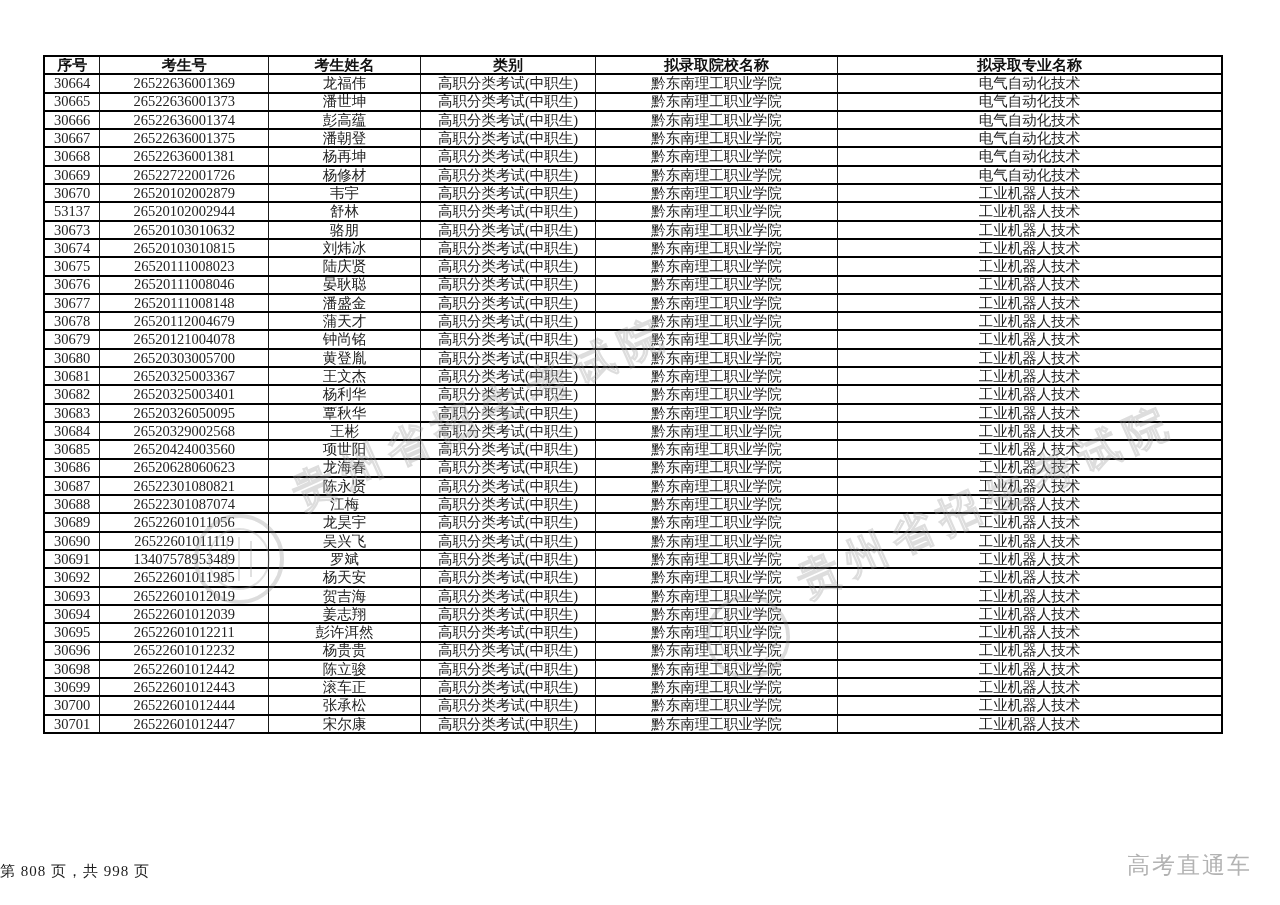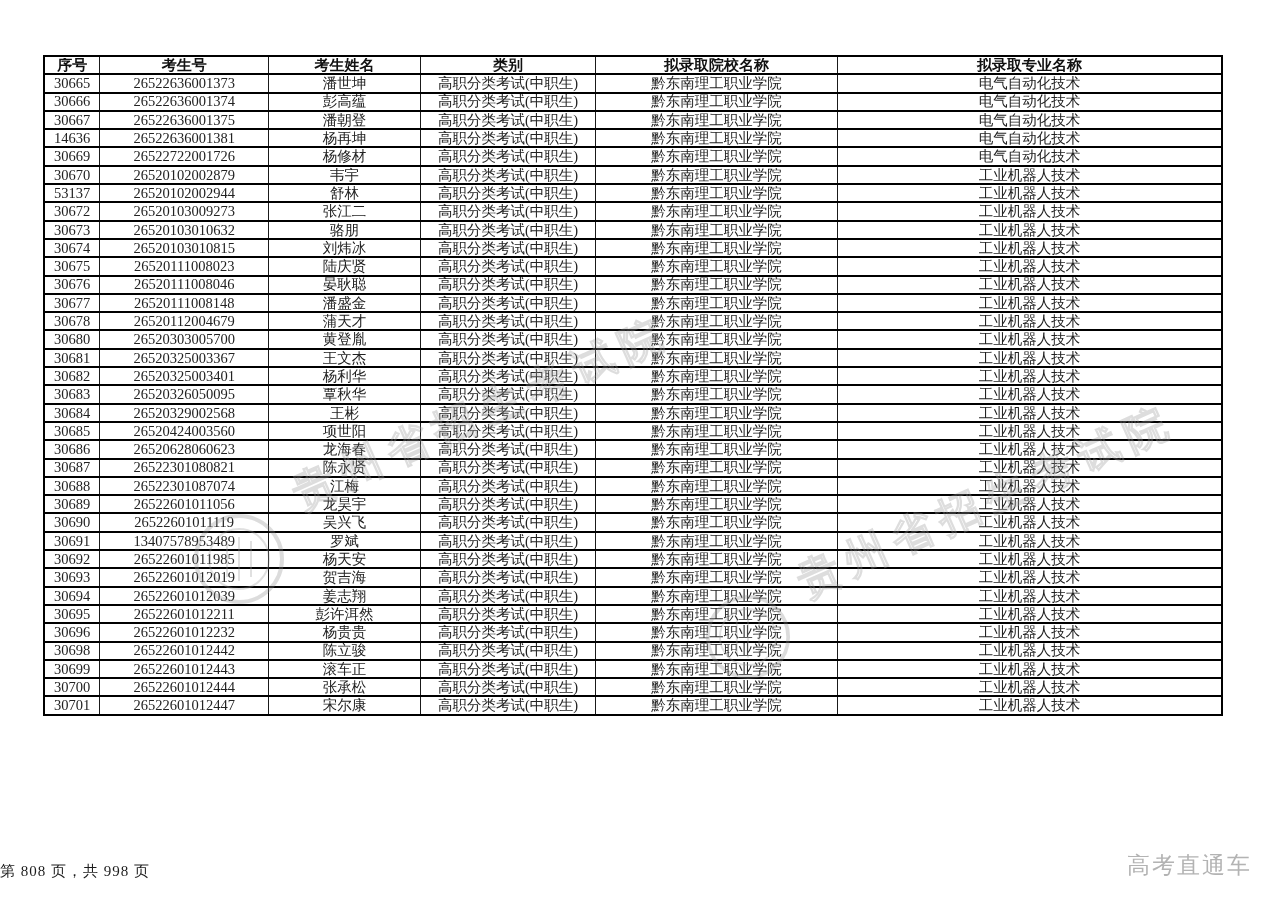--- a/index.html
+++ b/index.html
@@ -136,20 +136,28 @@
           <th>序号</th>
           <th>考生号</th>
           <th>考生姓名</th>
           <th>类别</th>
           <th>拟录取院校名称</th>
           <th>拟录取专业名称</th>
         </tr>
       </thead>
       <tbody id="roster-body">
           <tr>
+            <td>30664</td>
+            <td>26522636001369</td>
+            <td>龙福伟</td>
+            <td>高职分类考试(中职生)</td>
+            <td>黔东南理工职业学院</td>
+            <td>电气自动化技术</td>
+          </tr>
+          <tr>
             <td>30665</td>
             <td>26522636001373</td>
             <td>潘世坤</td>
             <td>高职分类考试(中职生)</td>
             <td>黔东南理工职业学院</td>
             <td>电气自动化技术</td>
           </tr>
           <tr>
             <td>30666</td>
             <td>26522636001374</td>
@@ -160,21 +168,21 @@
           </tr>
           <tr>
             <td>30667</td>
             <td>26522636001375</td>
             <td>潘朝登</td>
             <td>高职分类考试(中职生)</td>
             <td>黔东南理工职业学院</td>
             <td>电气自动化技术</td>
           </tr>
           <tr>
-            <td>14636</td>
+            <td>30668</td>
             <td>26522636001381</td>
             <td>杨再坤</td>
             <td>高职分类考试(中职生)</td>
             <td>黔东南理工职业学院</td>
             <td>电气自动化技术</td>
           </tr>
           <tr>
             <td>30669</td>
             <td>26522722001726</td>
             <td>杨修材</td>
@@ -192,28 +200,20 @@
           </tr>
           <tr>
             <td>53137</td>
             <td>26520102002944</td>
             <td>舒林</td>
             <td>高职分类考试(中职生)</td>
             <td>黔东南理工职业学院</td>
             <td>工业机器人技术</td>
           </tr>
           <tr>
-            <td>30672</td>
-            <td>26520103009273</td>
-            <td>张江二</td>
-            <td>高职分类考试(中职生)</td>
-            <td>黔东南理工职业学院</td>
-            <td>工业机器人技术</td>
-          </tr>
-          <tr>
             <td>30673</td>
             <td>26520103010632</td>
             <td>骆朋</td>
             <td>高职分类考试(中职生)</td>
             <td>黔东南理工职业学院</td>
             <td>工业机器人技术</td>
           </tr>
           <tr>
             <td>30674</td>
             <td>26520103010815</td>
@@ -248,20 +248,28 @@
           </tr>
           <tr>
             <td>30678</td>
             <td>26520112004679</td>
             <td>蒲天才</td>
             <td>高职分类考试(中职生)</td>
             <td>黔东南理工职业学院</td>
             <td>工业机器人技术</td>
           </tr>
           <tr>
+            <td>30679</td>
+            <td>26520121004078</td>
+            <td>钟尚铭</td>
+            <td>高职分类考试(中职生)</td>
+            <td>黔东南理工职业学院</td>
+            <td>工业机器人技术</td>
+          </tr>
+          <tr>
             <td>30680</td>
             <td>26520303005700</td>
             <td>黄登胤</td>
             <td>高职分类考试(中职生)</td>
             <td>黔东南理工职业学院</td>
             <td>工业机器人技术</td>
           </tr>
           <tr>
             <td>30681</td>
             <td>26520325003367</td>

